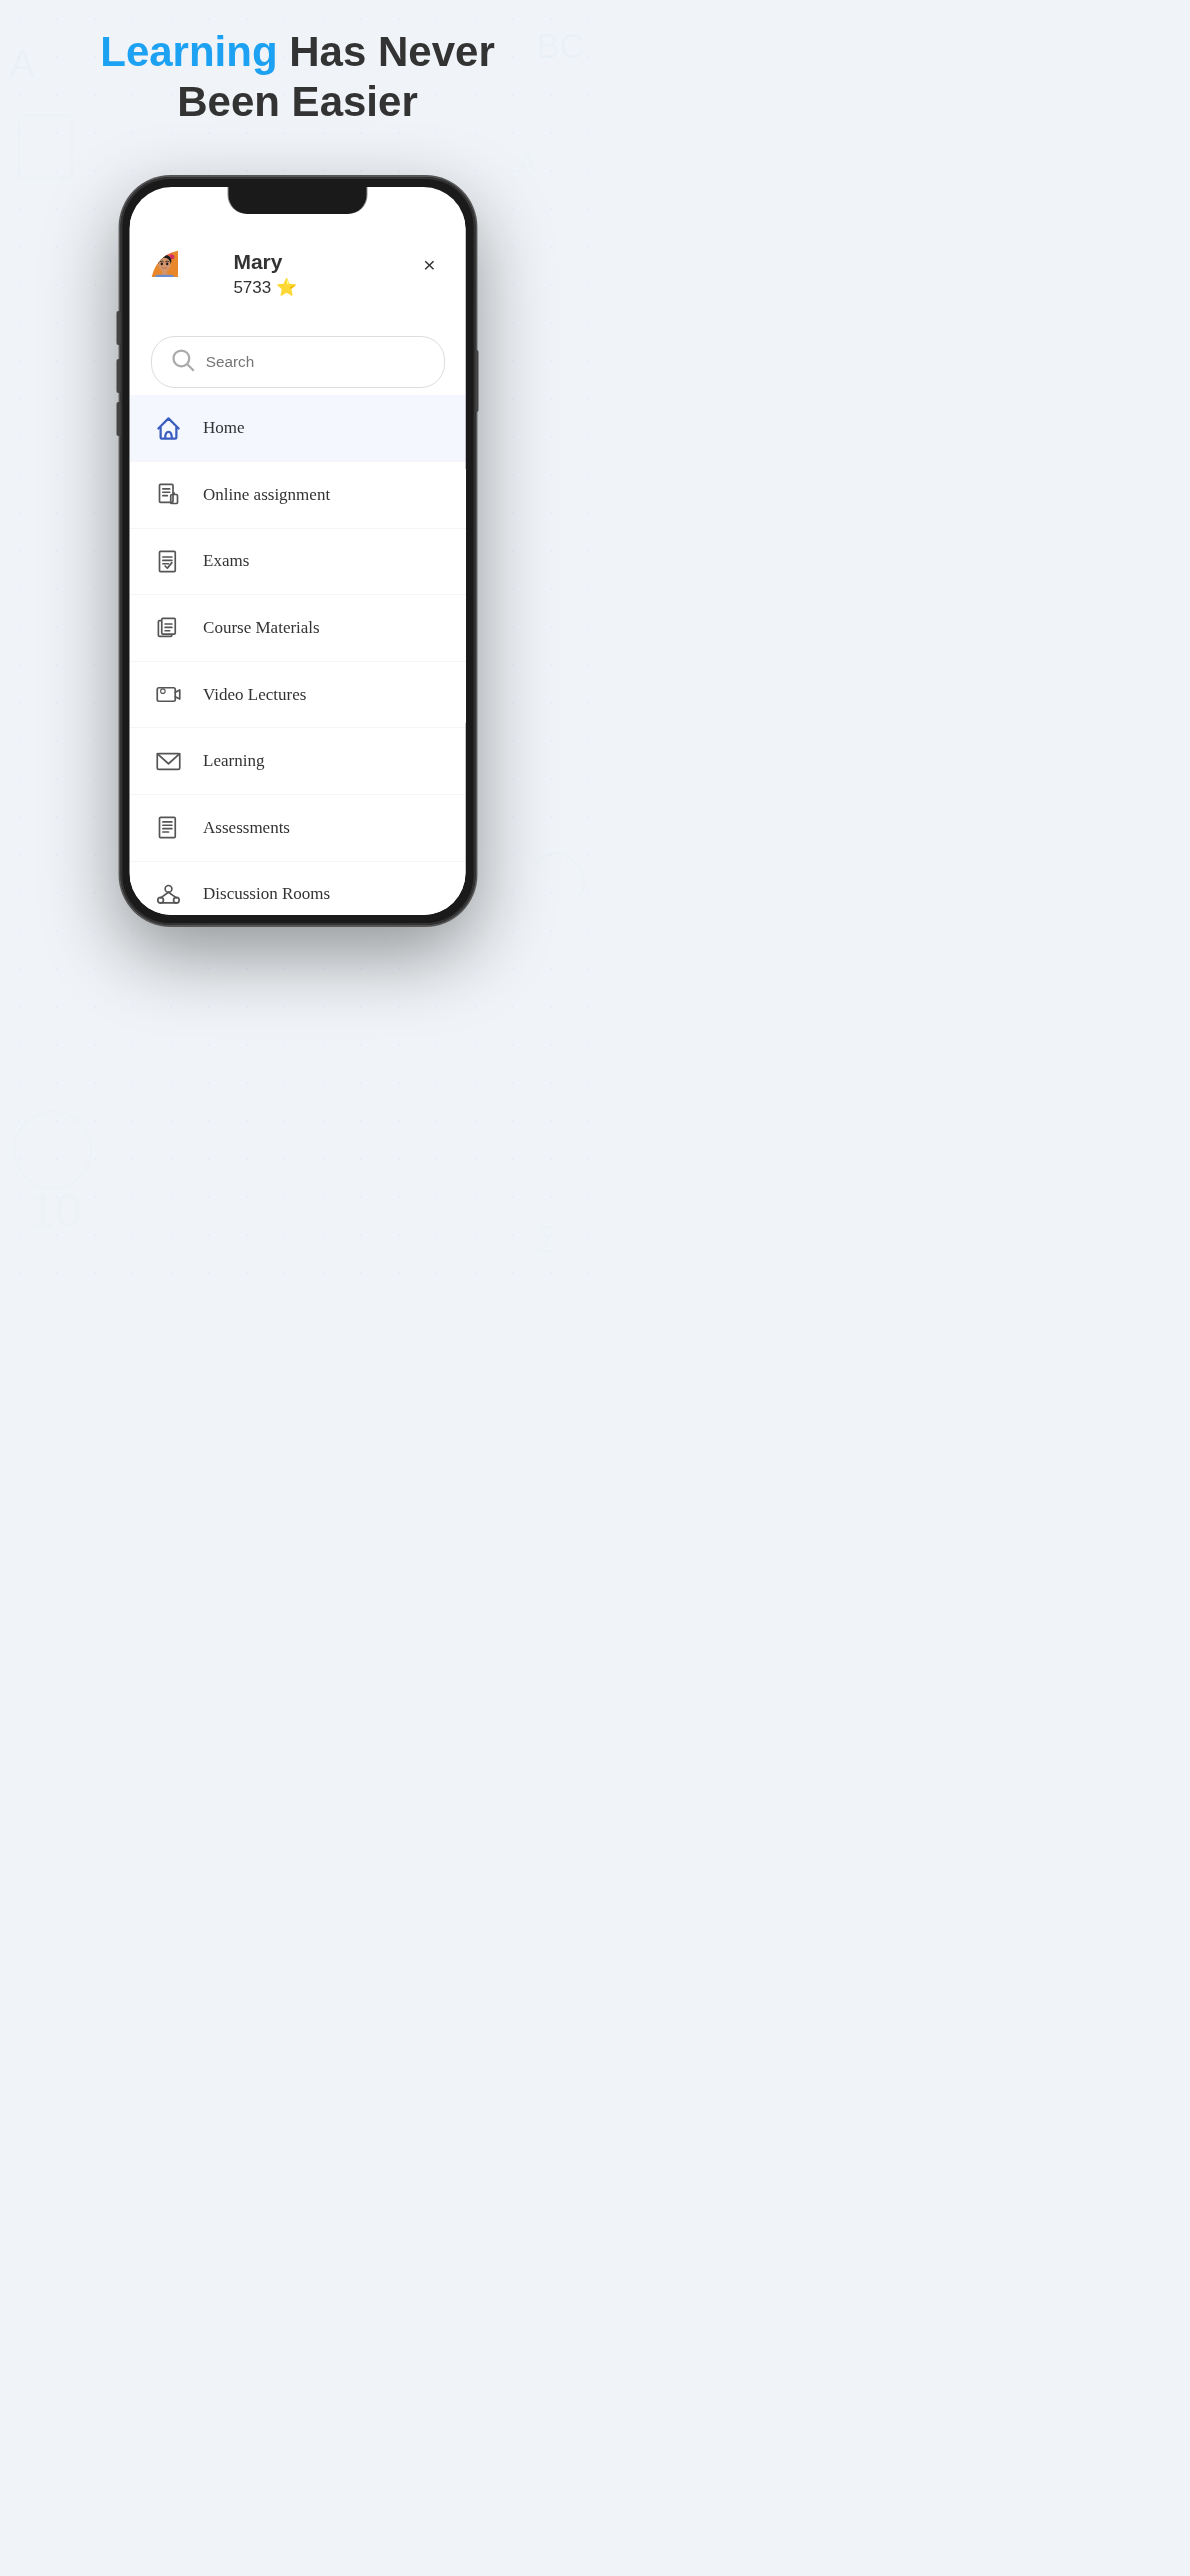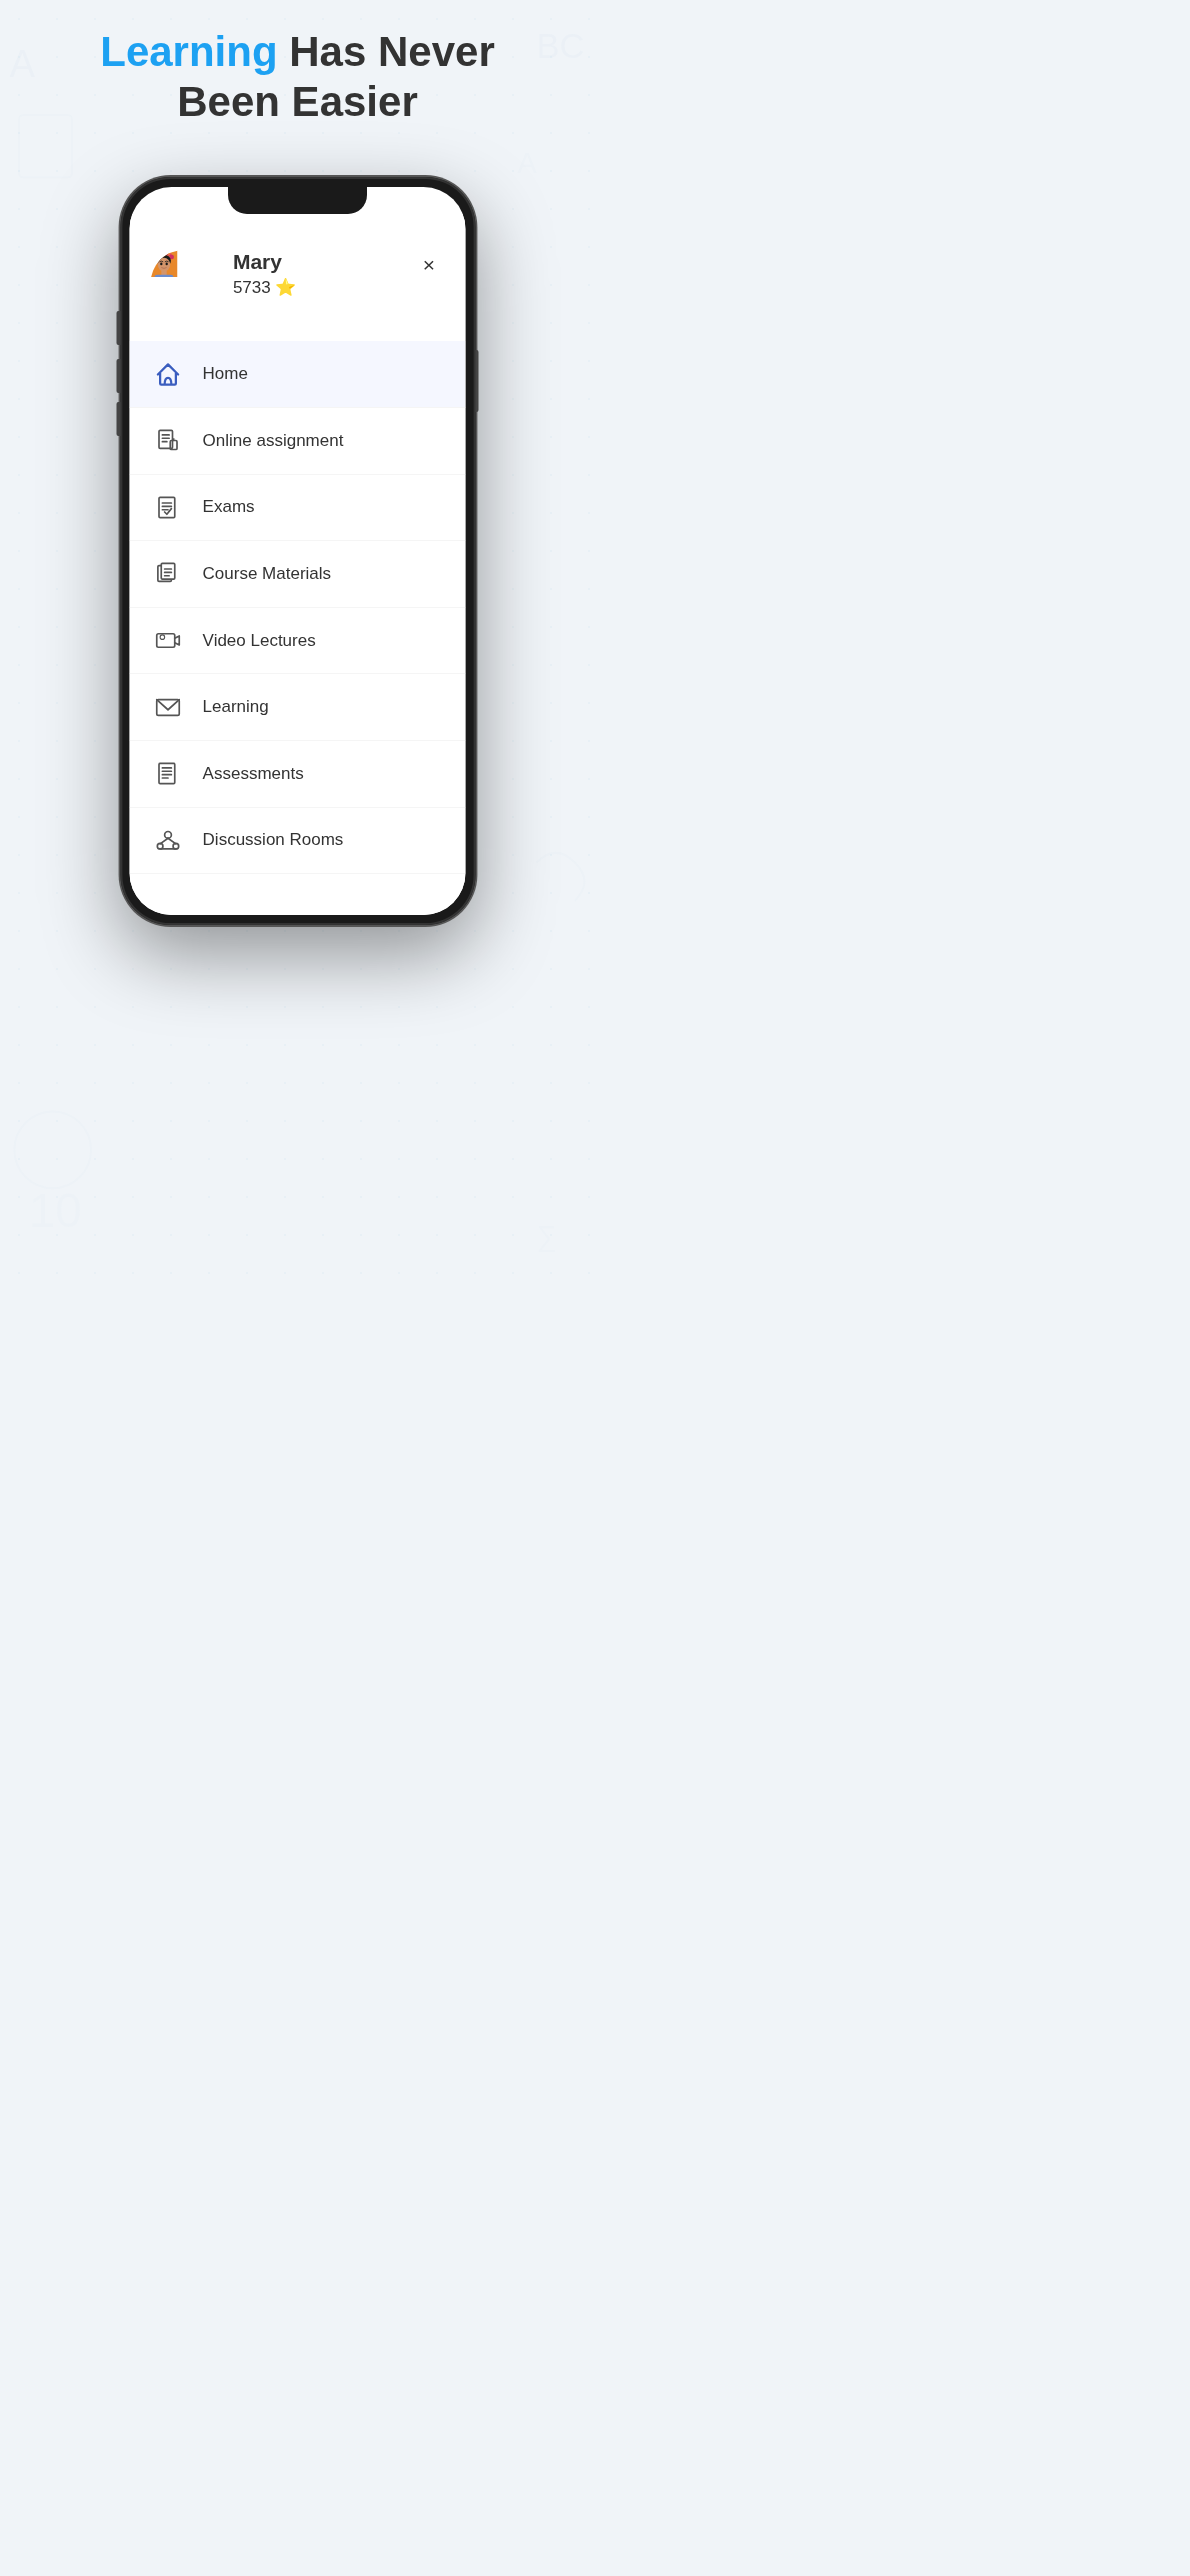--- a/index.html
+++ b/index.html
@@ -209,20 +209,21 @@
       margin-top: 5.8px;
     }
 
     .menu-item {
       display: flex;
       align-items: center;
       padding: 15.3px 21px;
       gap: 17px;
       cursor: pointer;
       border-bottom: 1px solid #f5f5f5;
+      font-family: Liberation Serif, serif;
     }
 
     .menu-item.active {
       background: #f5f7ff;
     }
 
     .menu-item-icon {
       width: 35px;
       height: 35px;
       display: flex;
@@ -315,20 +316,29 @@
             <rect x="28" y="54" width="14" height="16" fill="#d4956a"></rect>
             <rect x="10" y="64" width="50" height="16" rx="8" fill="#6a8cce"></rect>
           </svg>
         </div>
         <div class="profile-info">
           <span class="profile-name">Mary</span>
           <span class="profile-stars">5733 ⭐</span>
         </div>
       </div>
 
+      <div class="search-bar">
+        <span class="search-icon-wrapper">
+          <svg viewBox="0 0 24 24" width="17" height="17" fill="none" stroke="#aaa" stroke-width="2">
+            <circle cx="11" cy="11" r="7"></circle>
+            <line x1="16.5" y1="16.5" x2="22" y2="22"></line>
+          </svg>
+        </span>
+        <input class="search-input" type="text" placeholder="Search" style="">
+      </div>
 
       <div class="menu-list">
 
         <div class="menu-item active">
           <div class="menu-item-icon">
             <svg viewBox="0 0 24 24" fill="none" xmlns="http://www.w3.org/2000/svg">
               <path d="M3 12L5 10M5 10L12 3L19 10M5 10V20C5 20.5523 5.44772 21 6 21H9M19 10L21 12M19 10V20C19 20.5523 18.5523 21 18 21H15M9 21C9 21 9 15 12 15C15 15 15 21 15 21M9 21H15" stroke="#3a5dbf" stroke-width="2" stroke-linecap="round" stroke-linejoin="round"></path>
             </svg>
           </div>
           <span class="menu-item-label">Home</span>

